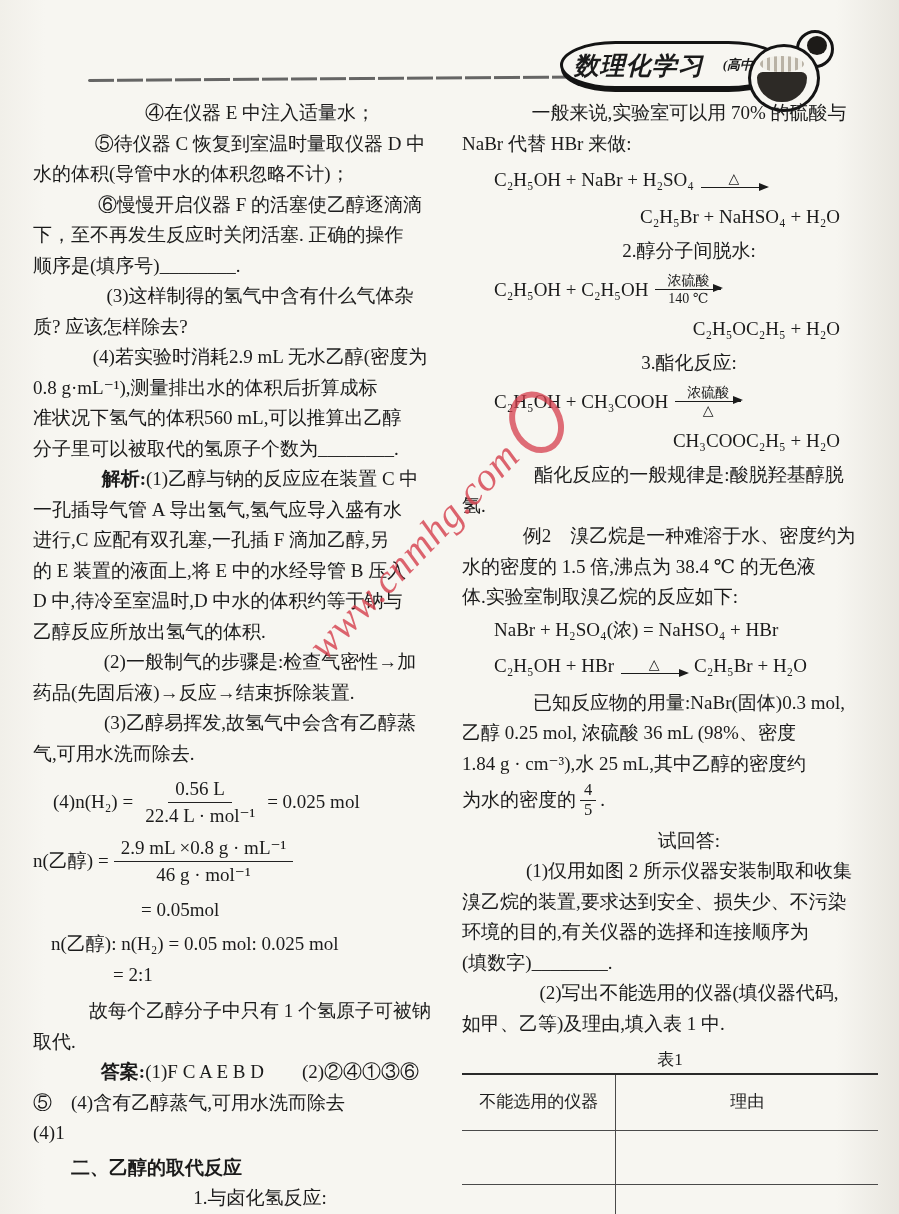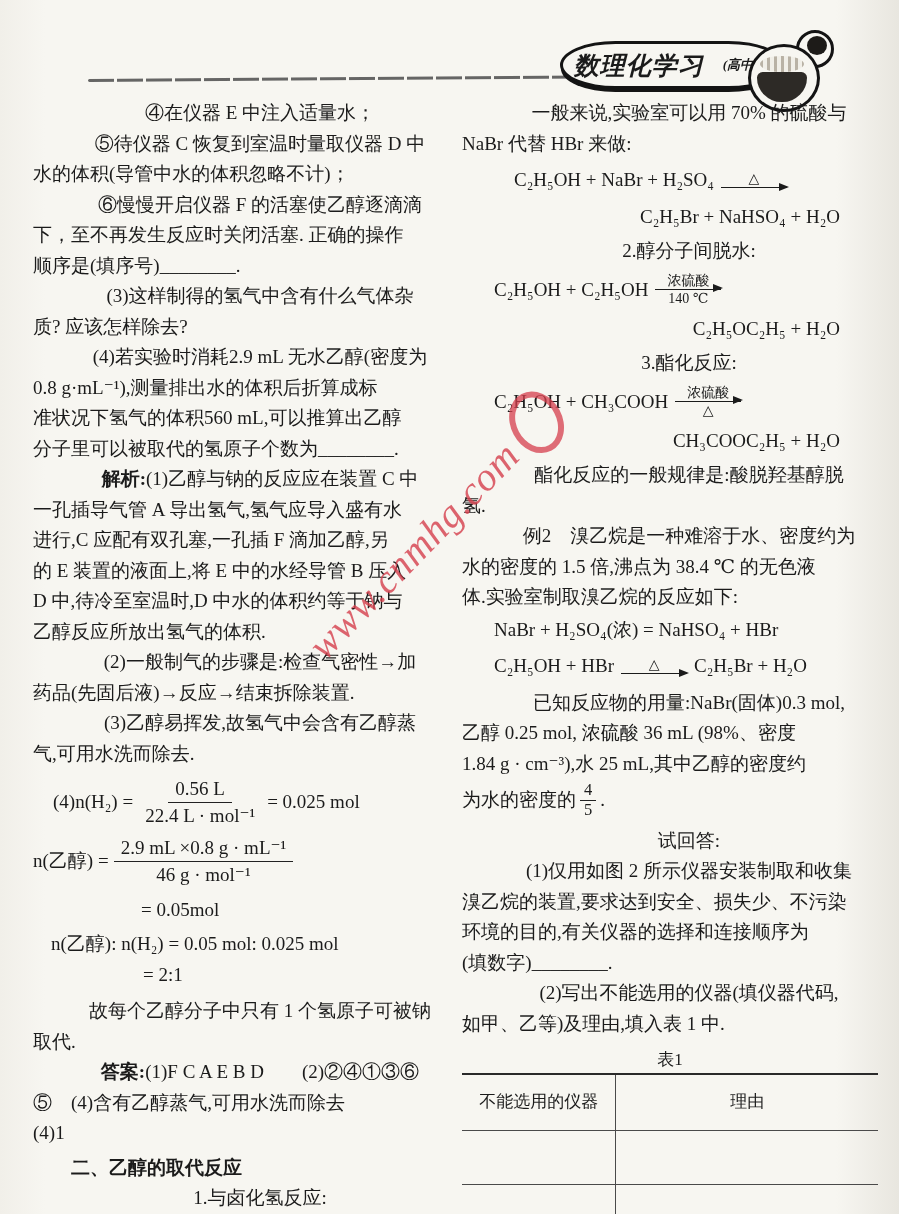--- a/index.html
+++ b/index.html
@@ -154,39 +154,39 @@
 
       <div class="eqrow">
         <span>n(乙醇) =</span>
         <span class="frac">
           <span class="num">2.9 mL ×0.8 g · mL⁻¹</span>
           <span class="den">46 g · mol⁻¹</span>
         </span>
       </div>
       <div class="line" style="margin-left:108px">= 0.05mol</div>
       <div class="line" style="margin-left:18px;margin-top:4px">n(乙醇): n(H₂) = 0.05 mol: 0.025 mol</div>
-      <div class="line" style="margin-left:110px">= 2:1</div>
+      <div class="line" style="margin-left:80px">= 2:1</div>
 
       <div class="line indent mt6">故每个乙醇分子中只有 1 个氢原子可被钠</div>
       <div class="line">取代.</div>
 
       <div class="line indent"><span class="b">答案:</span><span>(1)F C A E B D　　(2)②④①③⑥</span></div>
       <div class="line">⑤　(4)含有乙醇蒸气,可用水洗而除去</div>
       <div class="line">(4)1</div>
 
       <div class="line sec-title">二、乙醇的取代反应</div>
       <div class="line indent">1.与卤化氢反应:</div>
 
     </div>
 
     <div class="col">
       <div class="line indent">一般来说,实验室可以用 70% 的硫酸与</div>
       <div class="line">NaBr 代替 HBr 来做:</div>
 
-      <div class="rxnrow" style="margin-left:52px">
+      <div class="rxnrow" style="margin-left:32px">
         <span>C₂H₅OH + NaBr + H₂SO₄</span>
         <span class="cssarrow">
           <span class="above">△</span>
           <span class="shaft"></span>
         </span>
       </div>
       <div class="product">C₂H₅Br + NaHSO₄ + H₂O</div>
 
       <div class="line indent">2.醇分子间脱水:</div>
 

